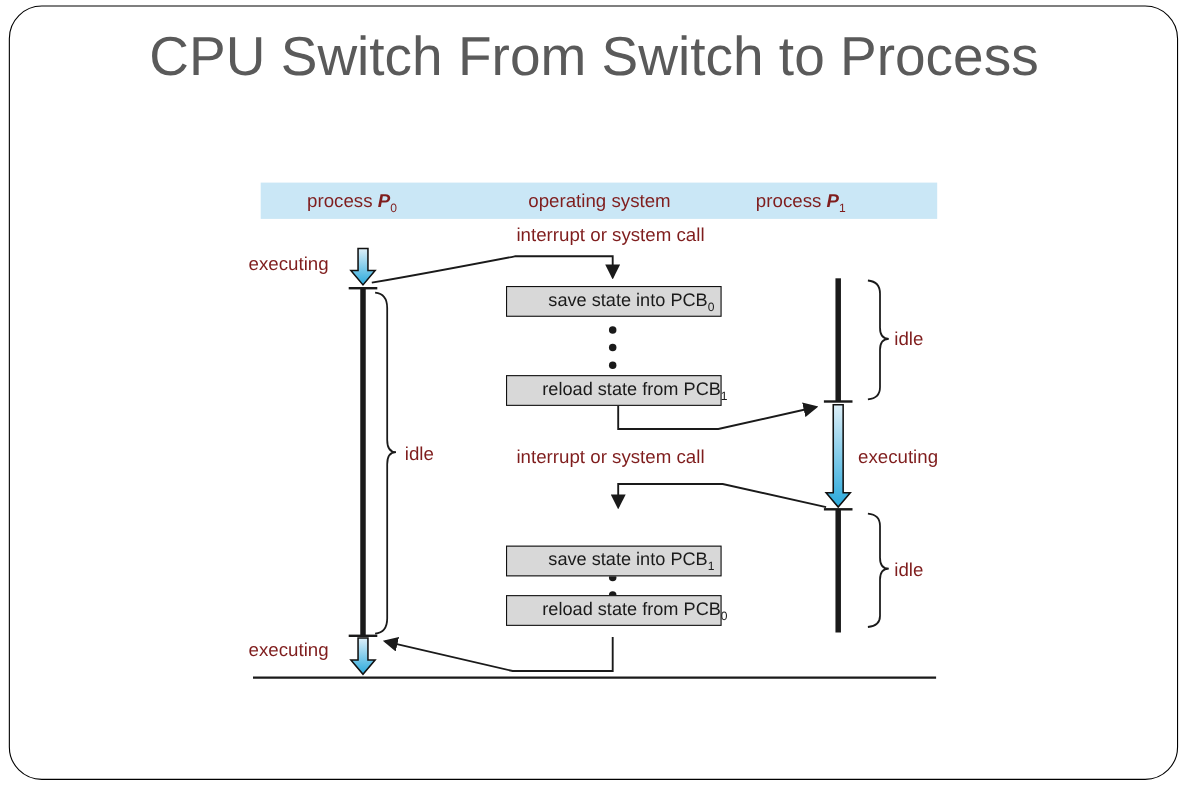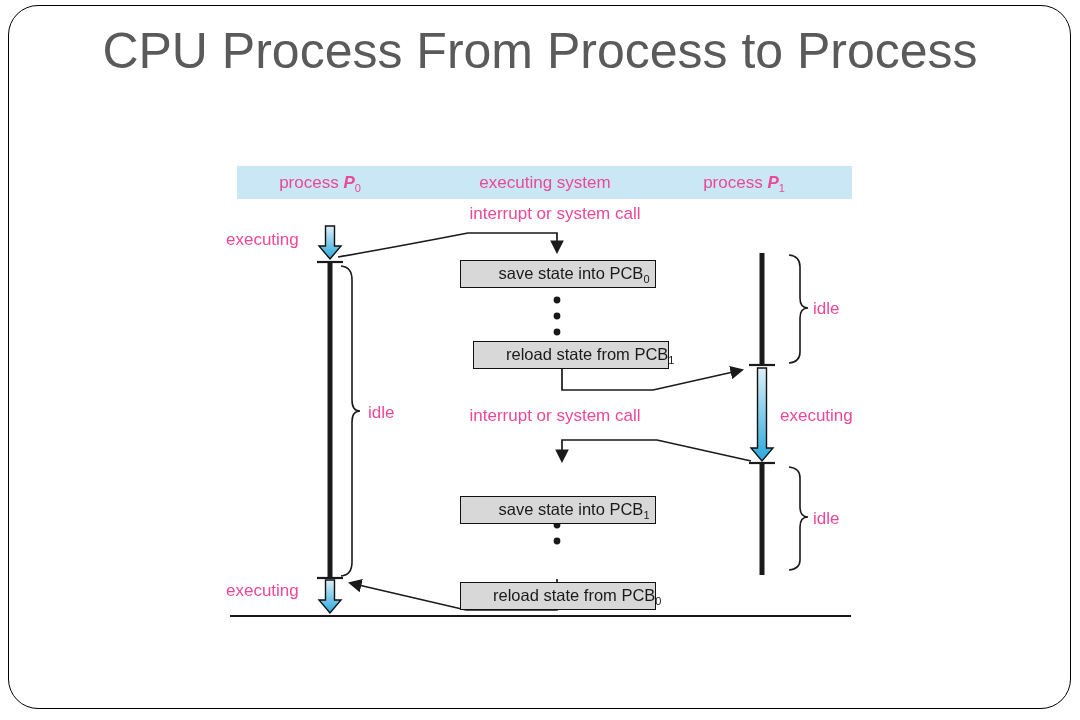--- a/index.html
+++ b/index.html
@@ -31,21 +31,21 @@
     margin: 0;
     text-align: center;
     font-size: 50px;
     font-weight: 400;
     letter-spacing: 0px;
     color: #5a5a5a;
   }
   .lbl {
     position: absolute;
     font-size: 17px;
-    color: #ec4899;
+    color: #7f1d1d;
     white-space: nowrap;
   }
   .lbl i { font-style: italic; font-weight: 600; }
   sub { font-size: 11px; line-height: 0; }
   .centered { text-align: center; }
   .bold { font-weight: 400; }
   .header-bar {
     position: absolute;
     left: 237px; top: 166px;
     width: 615px; height: 33px;
@@ -71,21 +71,21 @@
     width: 1080px; height: 720px;
   }
 </style>
 </head>
 <body>
 
 <div class="slide">
 
   <div class="frame"></div>
 
-  <h1 class="title">CPU Process From Process to Process</h1>
+  <h1 class="title">CPU Switch From Switch to Process</h1>
 
   <div>
 
     <svg class="overlay" viewBox="0 0 1080 720">
       <defs>
         <linearGradient id="arrowGrad" x1="0" y1="0" x2="0" y2="1">
           <stop offset="0" stop-color="#ddeff8"></stop>
           <stop offset="1" stop-color="#29a9dc"></stop>
         </linearGradient>
         <marker id="arrowHead" viewBox="0 0 10 10" refX="8.5" refY="5" markerWidth="8" markerHeight="8" orient="auto-start-reverse">
@@ -129,38 +129,38 @@
         <circle cx="557" cy="509" r="3.4"></circle>
         <circle cx="557" cy="525" r="3.4"></circle>
         <circle cx="557" cy="541" r="3.4"></circle>
       </g>
     </svg>
 
     <div class="header-bar"></div>
     <div class="lbl centered" style="left:240px; top:173px; width:160px;">
       <span>process </span><i>P</i><sub>0</sub>
     </div>
-    <div class="lbl centered" style="left:430px; top:173px; width:230px;">executing system</div>
-    <div class="lbl centered" style="left:664px; top:173px; width:160px;">
+    <div class="lbl centered" style="left:430px; top:173px; width:230px;">operating system</div>
+    <div class="lbl centered" style="left:648px; top:173px; width:160px;">
       <span>process </span><i>P</i><sub>1</sub>
     </div>
 
     <div class="lbl centered bold" style="left:435px; top:204px; width:240px;">interrupt or system call</div>
     <div class="lbl centered bold" style="left:435px; top:406px; width:240px;">interrupt or system call</div>
 
     <div class="pbox" style="top:260px;">
       <span>save state into PCB</span><sub>0</sub>
     </div>
-    <div class="pbox" style="top:341px;margin-left:13px;">
+    <div class="pbox" style="top:341px;">
       <span>reload state from PCB</span><sub>1</sub>
     </div>
     <div class="pbox" style="top:496px;">
       <span>save state into PCB</span><sub>1</sub>
     </div>
-    <div class="pbox" style="top:582px;">
+    <div class="pbox" style="top:541px;">
       <span>reload state from PCB</span><sub>0</sub>
     </div>
 
     <div class="lbl" style="left:226px; top:230px;">executing</div>
     <div class="lbl" style="left:368px; top:403px;">idle</div>
     <div class="lbl" style="left:226px; top:581px;">executing</div>
     <div class="lbl" style="left:813px; top:299px;">idle</div>
     <div class="lbl" style="left:780px; top:406px;">executing</div>
     <div class="lbl" style="left:813px; top:509px;">idle</div>
 

